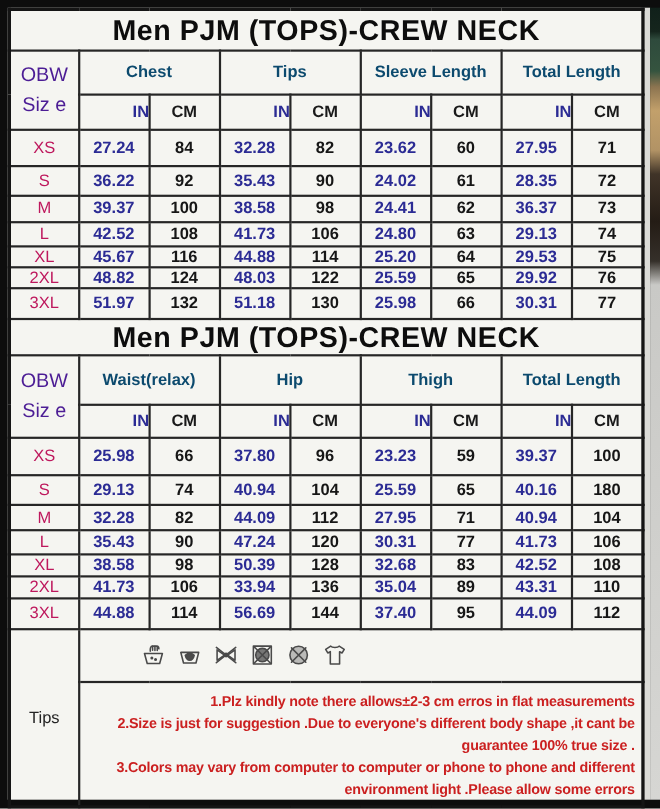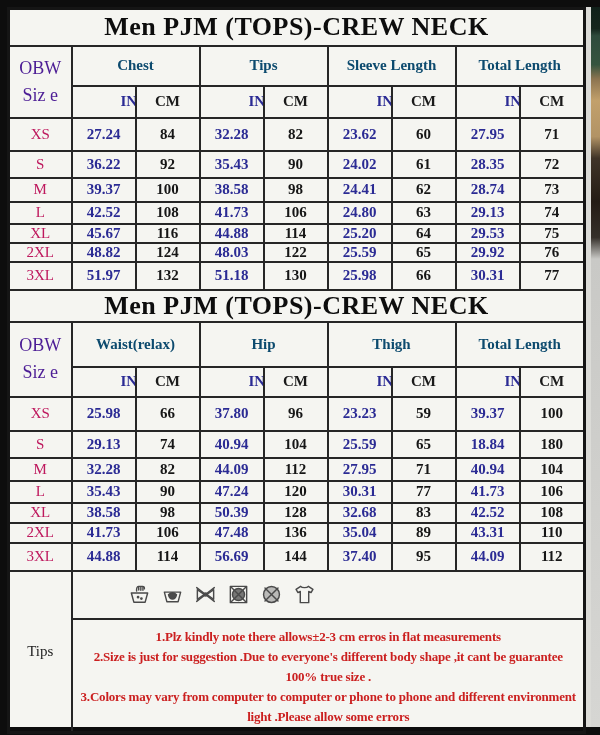--- a/index.html
+++ b/index.html
@@ -17,21 +17,20 @@
     background:linear-gradient(
       #10201a 0%, #15251d 3%,
       #2e4a3c 4%, #35543f 8%,
       #8c7450 10%, #c2a06b 13%, #b29365 18%,
       #403428 21%, #241c15 27%, #35302a 32%,
       #c9c9c6 35%, #d6d6d3 100%);
   }
   .sheet{
     position:absolute;left:7px;top:7px;width:578px;height:720px;
     background:var(--sheet-bg,#f5f5f1);
-    font-family:Liberation Serif, serif;
   }
   table{
     border-collapse:collapse;table-layout:fixed;
     width:578px;height:720px;
     border:3px solid #151515;
   }
   td{
     border:2px solid var(--line-color,#262626);
     text-align:center;vertical-align:middle;
     padding:0;overflow:hidden;
@@ -63,21 +62,21 @@
   tbody.t2-rows tr:nth-child(4){height:22px;}
   tbody.t2-rows tr:nth-child(5){height:20px;}
   tbody.t2-rows tr:nth-child(6){height:20px;}
   tbody.t2-rows tr:nth-child(7){height:28px;}
   .rh-icons{height:48px;}
   .icons-cell{text-align:left;padding-left:55px;}
   .icons-cell .care-icon{display:inline-block;vertical-align:middle;margin-right:10px;}
   .icons-cell svg{display:block;}
   .tips-label-cell{font-size:15px;color:#242424;}
   .tips-cell{
-    text-align:center;vertical-align:top;
+    text-align:right;vertical-align:top;
     padding:7px 6px 4px 7px;
   }
   .tip-line{
     color:var(--tips-color,#cb2020);
     font-size:13px;font-weight:bold;line-height:1.55;
     letter-spacing:-0.2px;
   }
 </style>
 </head>
 <body>
@@ -148,21 +147,21 @@
           <td class="num cm">72</td>
         </tr>
         <tr>
           <td class="size-cell">M</td>
           <td class="num inch">39.37</td>
           <td class="num cm">100</td>
           <td class="num inch">38.58</td>
           <td class="num cm">98</td>
           <td class="num inch">24.41</td>
           <td class="num cm">62</td>
-          <td class="num inch">28.74</td>
+          <td class="num inch">36.37</td>
           <td class="num cm">73</td>
         </tr>
         <tr>
           <td class="size-cell">L</td>
           <td class="num inch">42.52</td>
           <td class="num cm">108</td>
           <td class="num inch">41.73</td>
           <td class="num cm">106</td>
           <td class="num inch">24.80</td>
           <td class="num cm">63</td>
@@ -242,21 +241,21 @@
           <td class="num cm">100</td>
         </tr>
         <tr>
           <td class="size-cell">S</td>
           <td class="num inch">29.13</td>
           <td class="num cm">74</td>
           <td class="num inch">40.94</td>
           <td class="num cm">104</td>
           <td class="num inch">25.59</td>
           <td class="num cm">65</td>
-          <td class="num inch">18.84</td>
+          <td class="num inch">40.16</td>
           <td class="num cm">180</td>
         </tr>
         <tr>
           <td class="size-cell">M</td>
           <td class="num inch">32.28</td>
           <td class="num cm">82</td>
           <td class="num inch">44.09</td>
           <td class="num cm">112</td>
           <td class="num inch">27.95</td>
           <td class="num cm">71</td>
@@ -282,21 +281,21 @@
           <td class="num cm">128</td>
           <td class="num inch">32.68</td>
           <td class="num cm">83</td>
           <td class="num inch">42.52</td>
           <td class="num cm">108</td>
         </tr>
         <tr>
           <td class="size-cell">2XL</td>
           <td class="num inch">41.73</td>
           <td class="num cm">106</td>
-          <td class="num inch">47.48</td>
+          <td class="num inch">33.94</td>
           <td class="num cm">136</td>
           <td class="num inch">35.04</td>
           <td class="num cm">89</td>
           <td class="num inch">43.31</td>
           <td class="num cm">110</td>
         </tr>
         <tr>
           <td class="size-cell">3XL</td>
           <td class="num inch">44.88</td>
           <td class="num cm">114</td>

